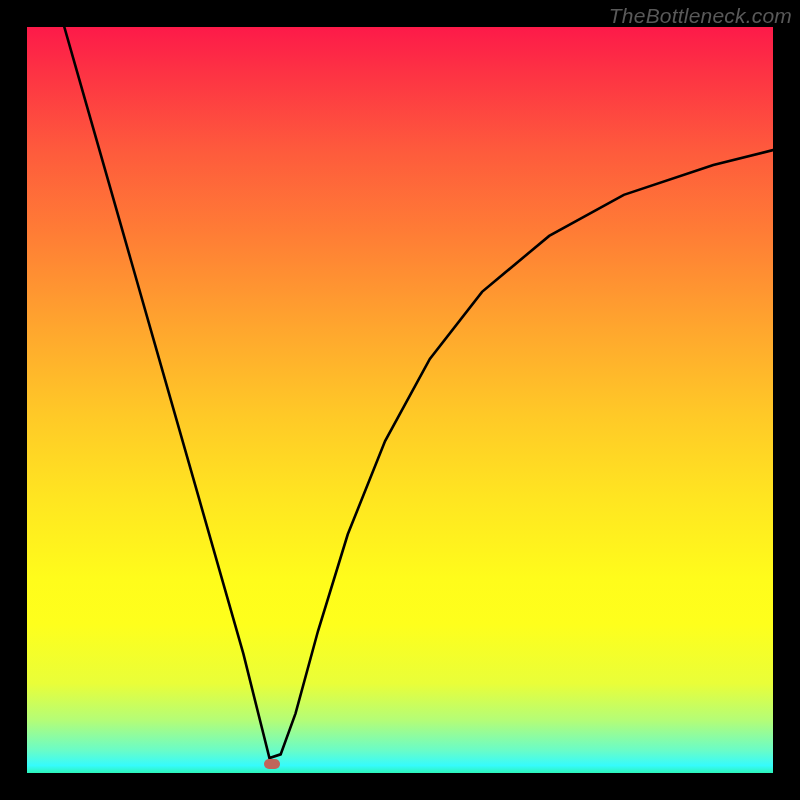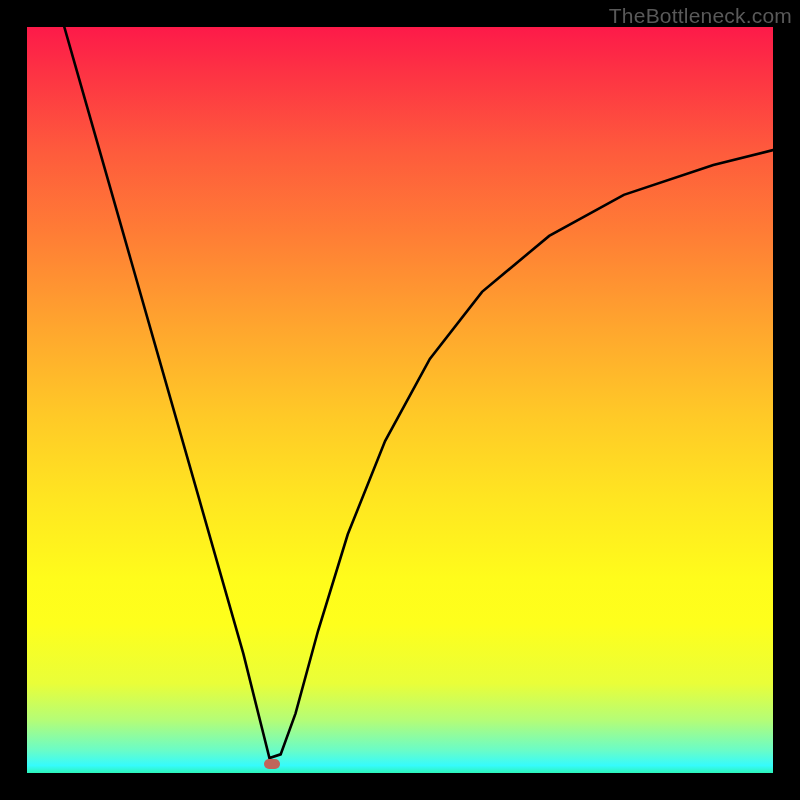--- a/index.html
+++ b/index.html
@@ -8,20 +8,21 @@
     width: 800px;
     height: 800px;
     overflow: hidden;
     font-family: Arial, Helvetica, sans-serif;
   }
   .outer {
     width: 800px;
     height: 800px;
     background: #000000;
     position: relative;
+    font-style: italic;
   }
   .plot {
     position: absolute;
     left: 27px;
     top: 27px;
     width: 746px;
     height: 746px;
     background: linear-gradient(
       to bottom,
       #fd1a49 0%,

